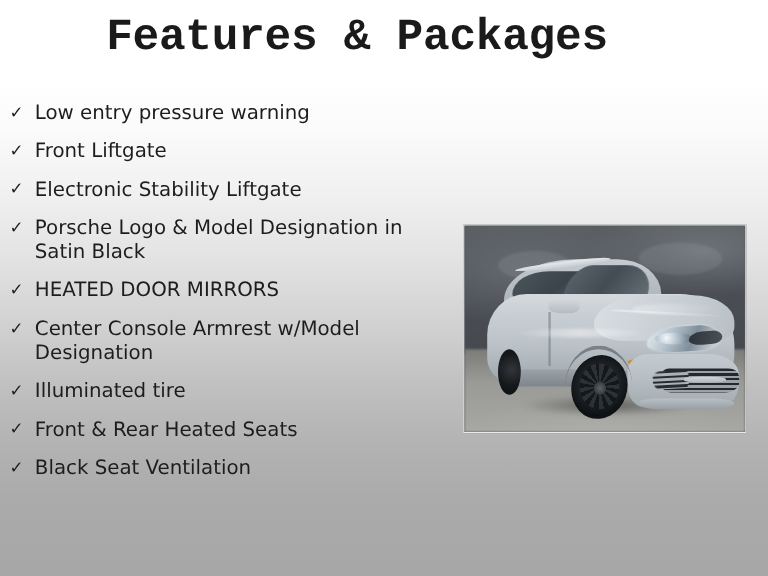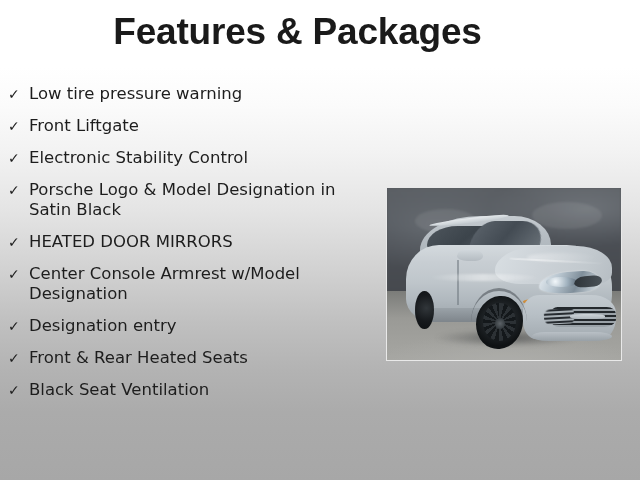--- a/index.html
+++ b/index.html
@@ -31,21 +31,21 @@
     overflow: hidden;
   }
 
   
   #title {
     position: absolute;
     left: 0;
     top: 9px;
     width: 595px;
     text-align: center;
-    font-family: Liberation Sans, sans-serif;
+    font-family: Liberation Mono, monospace;
     font-weight: bold;
     font-size: 37px;
     line-height: 46px;
     letter-spacing: -0.2px;
     color: #1a1a1a;
     white-space: nowrap;
   }
 
   
   #features {
@@ -375,51 +375,51 @@
 <body>
 
 <div id="slide">
 
   <div id="title">Features &amp; Packages</div>
 
   <div id="features">
 
     <div class="feature-row">
       <span class="check">✓</span>
-      <span class="feature-label">Low tire pressure warning</span>
+      <span class="feature-label">Low entry pressure warning</span>
     </div>
 
     <div class="feature-row">
       <span class="check">✓</span>
       <span class="feature-label">Front Liftgate</span>
     </div>
 
     <div class="feature-row">
       <span class="check">✓</span>
-      <span class="feature-label">Electronic Stability Control</span>
+      <span class="feature-label">Electronic Stability Liftgate</span>
     </div>
 
     <div class="feature-row">
       <span class="check">✓</span>
       <span class="feature-label">Porsche Logo &amp; Model Designation in Satin Black</span>
     </div>
 
     <div class="feature-row">
       <span class="check">✓</span>
       <span class="feature-label">HEATED DOOR MIRRORS</span>
     </div>
 
     <div class="feature-row">
       <span class="check">✓</span>
       <span class="feature-label">Center Console Armrest w/Model Designation</span>
     </div>
 
     <div class="feature-row">
       <span class="check">✓</span>
-      <span class="feature-label">Designation entry</span>
+      <span class="feature-label">Illuminated tire</span>
     </div>
 
     <div class="feature-row">
       <span class="check">✓</span>
       <span class="feature-label">Front &amp; Rear Heated Seats</span>
     </div>
 
     <div class="feature-row">
       <span class="check">✓</span>
       <span class="feature-label">Black Seat Ventilation</span>

